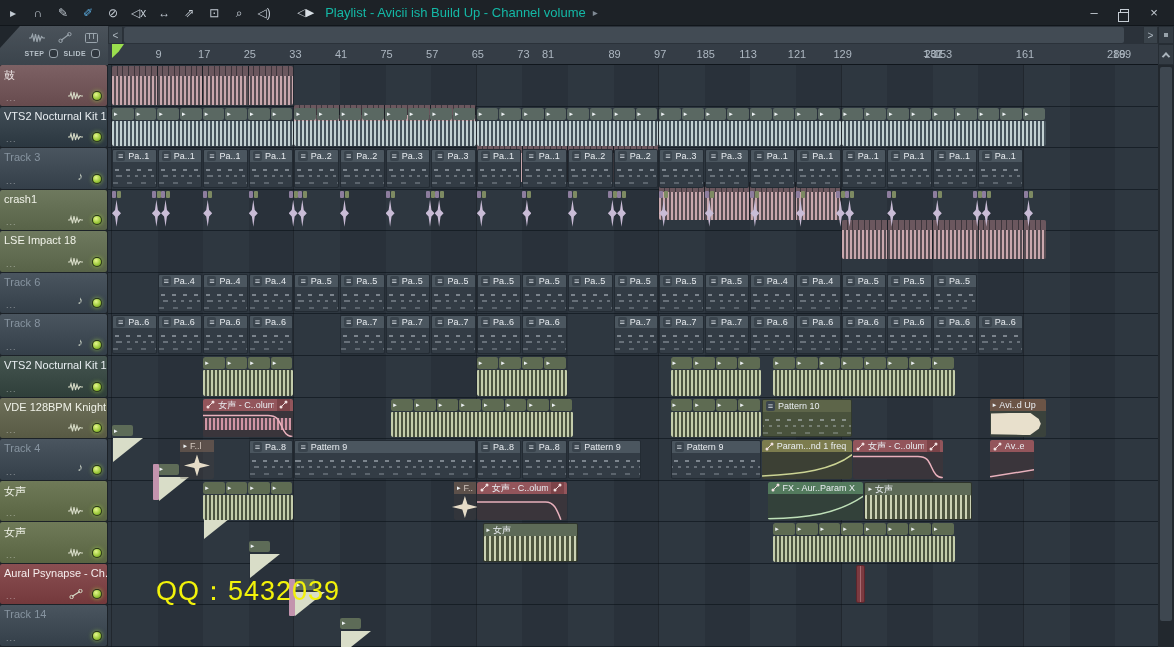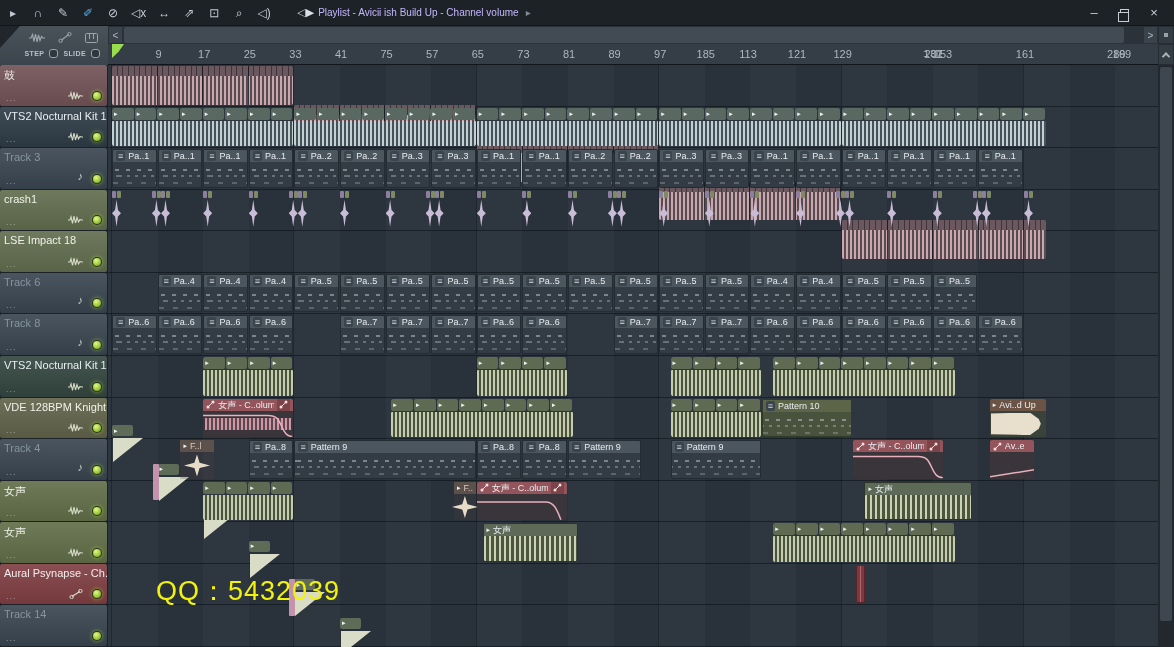--- a/index.html
+++ b/index.html
@@ -5,21 +5,21 @@
 *{margin:0;padding:0;box-sizing:border-box}
 html,body{width:1174px;height:647px;overflow:hidden}
 body{background:#20262c;font-family:"Liberation Sans",sans-serif;position:relative;color:#cdd4da}
 svg{display:block}
 
 .titlebar{position:absolute;left:0;top:0;width:1174px;height:26px;background:#1d2227;border-bottom:1px solid #11161b;display:flex;align-items:center;z-index:50}
 .tb-tools{display:flex;align-items:center;gap:11px;padding:0 8px 0 6px;font-size:12px}
 .tool{min-width:14px;text-align:center;color:#c2cad2;cursor:default;white-space:nowrap}
 .tool.accent{color:#5aace0}
 .tb-win-icon{margin-left:18px;color:#d8dee4;font-size:11px}
-.tb-title{margin-left:4px;font-size:10px;color:#c4b5fd;white-space:nowrap}
+.tb-title{margin-left:11px;font-size:13px;color:#14b8a6;white-space:nowrap}
 .tb-caret{margin-left:7px;color:#7f8a94;font-size:10px}
 .winbtns{margin-left:auto;display:flex;gap:6px;padding-right:8px;align-items:center}
 .wbtn{width:24px;height:18px;display:flex;align-items:center;justify-content:center;color:#c6cdd4;font-size:13px}
 .maxbox{width:9px;height:8px;border:1px solid #c6cdd4;position:relative}
 .maxbox::before{content:"";position:absolute;left:-3px;top:2px;width:9px;height:8px;border:1px solid #c6cdd4;background:#1d2227}
 
 .corner{position:absolute;left:0;top:26px;width:108px;height:39px;background:linear-gradient(#4a525a,#3b444c);clip-path:polygon(20px 0,108px 0,108px 39px,0 39px,0 22px);z-index:30}
 .corner-icons{display:flex;gap:13px;justify-content:flex-end;padding:6px 10px 0 0;align-items:center}
 .corner-bottom{display:flex;justify-content:flex-end;gap:5px;align-items:center;padding:6px 8px 0 0;font-size:7px;font-weight:bold;color:#b6c0c8;letter-spacing:.4px}
 .chk{width:9px;height:9px;border:1px solid #99a3ab;border-radius:3px;background:rgba(18,24,30,.35)}
@@ -177,21 +177,21 @@
     <div class="flag"></div>
   <span class="tick" style="left: 50.6px;">9</span>
       <span class="tick" style="left: 96.2px;">17</span>
       <span class="tick" style="left: 141.8px;">25</span>
       <span class="tick" style="left: 187.4px;">33</span>
       <span class="tick" style="left: 233px;">41</span>
       <span class="tick" style="left: 278.6px;">75</span>
       <span class="tick" style="left: 324.2px;">57</span>
       <span class="tick" style="left: 369.8px;">65</span>
       <span class="tick" style="left: 415.4px;">73</span>
-      <span class="tick" style="left: 461px;">81</span>
+      <span class="tick" style="left: 440px;">81</span>
       <span class="tick" style="left: 506.6px;">89</span>
       <span class="tick" style="left: 552.2px;">97</span>
       <span class="tick" style="left: 597.8px;">185</span>
       <span class="tick" style="left: 640px;">113</span>
       <span class="tick" style="left: 689px;">121</span>
       <span class="tick" style="left: 734.6px;">129</span>
       <span class="tick" style="left: 825px; font-family: Liberation Mono, monospace;">137</span>
       <span class="tick" style="left: 825.8px;">201</span>
       <span class="tick" style="left: 835px;">153</span>
       <span class="tick" style="left: 917px;">161</span>
@@ -1298,20 +1298,35 @@
         </div>
         <div class="pb"></div>
       </div>
       <div class="cl pat" style="left: 562.6px; top: 375.143px; width: 90.2px; height: 38.5714px;">
         <div class="ph">
           <span class="pmi">≡</span>
           <span class="pl">Pattern 9</span>
         </div>
         <div class="pb"></div>
       </div>
+      <div class="cl ao" style="left: 653.8px; top: 375.143px; width: 90.2px; height: 38.5714px;">
+        <div class="ph yel">
+          <svg width="9" height="9" viewBox="0 0 9 9" style="flex:0 0 9px">
+            <line x1="2.6" y1="6.4" x2="6.4" y2="2.6" stroke="#f2e2e2"></line>
+            <circle cx="2" cy="7" r="1.5" fill="#f2e2e2"></circle>
+            <circle cx="7" cy="2" r="1.5" fill="#f2e2e2"></circle>
+          </svg>
+          <span class="pl">Param...nd 1 freq</span>
+        </div>
+        <div class="ab">
+          <svg class="cv" viewBox="0 0 100 30" preserveAspectRatio="none">
+            <path d="M0 27 C45 25 78 20 100 3" stroke="#ccd494" stroke-width="1.5" fill="none" vector-effect="non-scaling-stroke"></path>
+          </svg>
+        </div>
+      </div>
       <div class="cl ar" style="left: 745px; top: 375.143px; width: 90.2px; height: 38.5714px;">
         <div class="ph red">
           <svg width="9" height="9" viewBox="0 0 9 9" style="flex:0 0 9px">
             <line x1="2.6" y1="6.4" x2="6.4" y2="2.6" stroke="#f2e2e2"></line>
             <circle cx="2" cy="7" r="1.5" fill="#f2e2e2"></circle>
             <circle cx="7" cy="2" r="1.5" fill="#f2e2e2"></circle>
           </svg>
           <span class="pl">女声 - C..olume</span>
           <span class="lnk2">
             <svg width="9" height="9" viewBox="0 0 9 9" style="flex:0 0 9px">
@@ -1383,20 +1398,35 @@
               <circle cx="7" cy="2" r="1.5" fill="#f2e2e2"></circle>
             </svg>
           </span>
         </div>
         <div class="ab">
           <svg class="cv" viewBox="0 0 100 30" preserveAspectRatio="none">
             <path d="M0 9 H76 C85 9 88 16 93 29" stroke="#e8b0bc" stroke-width="1.5" fill="none" vector-effect="non-scaling-stroke"></path>
           </svg>
         </div>
       </div>
+      <div class="cl ag" style="left: 659.5px; top: 416.714px; width: 95.9px; height: 38.5714px;">
+        <div class="ph grn">
+          <svg width="9" height="9" viewBox="0 0 9 9" style="flex:0 0 9px">
+            <line x1="2.6" y1="6.4" x2="6.4" y2="2.6" stroke="#f2e2e2"></line>
+            <circle cx="2" cy="7" r="1.5" fill="#f2e2e2"></circle>
+            <circle cx="7" cy="2" r="1.5" fill="#f2e2e2"></circle>
+          </svg>
+          <span class="pl">FX - Aur..Param X</span>
+        </div>
+        <div class="ab">
+          <svg class="cv" viewBox="0 0 100 30" preserveAspectRatio="none">
+            <path d="M0 28 C40 27 72 23 100 2" stroke="#bfe0b8" stroke-width="1.5" fill="none" vector-effect="non-scaling-stroke"></path>
+          </svg>
+        </div>
+      </div>
       <div class="cl au" style="left: 756.4px; top: 416.714px; width: 107.3px; height: 38.5714px;">
         <div class="ph auh">
           <i class="pi2">▸</i>
           <span class="pl">女声</span>
         </div>
         <div class="wf voc"></div>
       </div>
       <div class="cl au" style="left: 374.5px; top: 458.286px; width: 95.9px; height: 38.5714px;">
         <div class="ph auh">
           <i class="pi2">▸</i>

